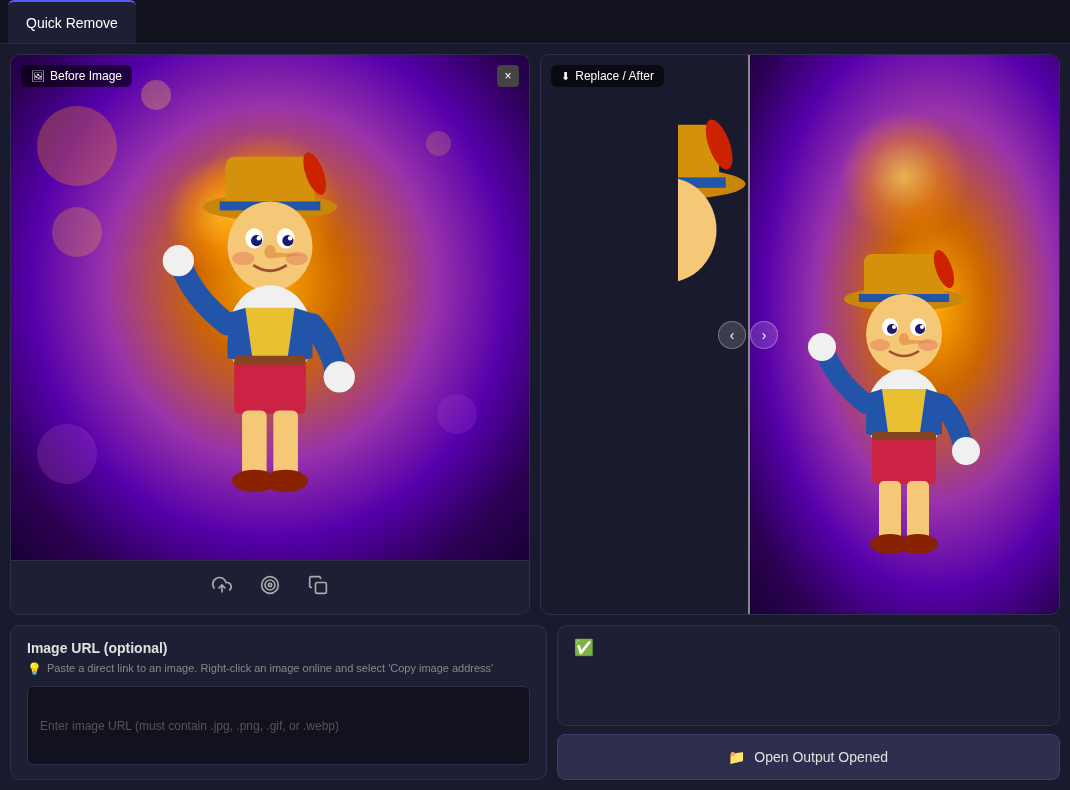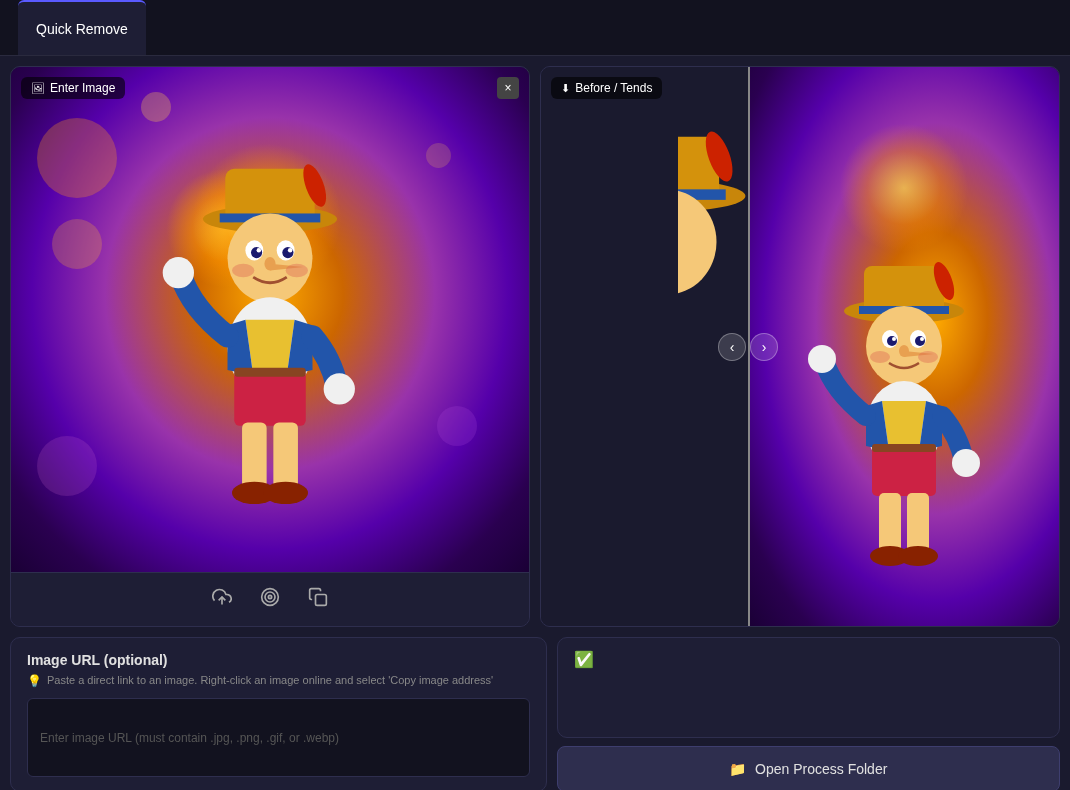--- a/index.html
+++ b/index.html
@@ -10,23 +10,23 @@
       width: 1070px;
       height: 790px;
       overflow: hidden;
     }
 
     
     .tab-bar {
       display: flex;
       align-items: center;
       background: #12121f;
-      padding: 0 18px;
+      padding: 0 8px;
       border-bottom: 1px solid #2a2a3e;
-      height: 56px;
+      height: 44px;
       gap: 12px;
     }
     .tab {
       padding: 8px 18px;
       border-radius: 6px 6px 0 0;
       cursor: pointer;
       font-size: 14px;
       font-weight: 500;
       color: #aaa;
       background: transparent;
@@ -342,21 +342,21 @@
   </div>
 </div>
 
 <div class="main-content">
 
   <div class="panels-row">
 
     <div class="panel panel-left">
       <div class="panel-label">
         <span class="panel-label-icon">🖼</span>
-        <span>Enter Image</span>
+        <span>Before Image</span>
       </div>
       <button class="close-btn">
         <span>×</span>
       </button>
       <div class="image-container">
         <div class="pinocchio-bg">
 
           <div class="bokeh" style="width:80px;height:80px;top:10%;left:5%;background:rgba(255,150,30,0.3);"></div>
           <div class="bokeh" style="width:50px;height:50px;top:30%;left:8%;background:rgba(255,180,50,0.25);"></div>
           <div class="bokeh" style="width:30px;height:30px;top:5%;left:25%;background:rgba(255,200,80,0.3);"></div>
@@ -449,21 +449,21 @@
             <rect x="9" y="9" width="13" height="13" rx="2" ry="2"></rect>
             <path d="M5 15H4a2 2 0 0 1-2-2V4a2 2 0 0 1 2-2h9a2 2 0 0 1 2 2v1"></path>
           </svg>
         </span>
       </div>
     </div>
 
     <div class="panel panel-right">
       <div class="panel-label">
         <span class="panel-label-icon">⬇</span>
-        <span>Before / Tends</span>
+        <span>Replace / After</span>
       </div>
       <div class="image-container">
         <div class="before-after-container">
 
           <div class="ba-left-dark">
 
             <div style="position:absolute;right:-10px;top:0;bottom:0;width:80px;overflow:hidden;">
               <div style="position:relative;height:100%;background:transparent;">
                 <svg viewBox="0 0 200 340" style="position:absolute;right:-40px;top:50px;height:80%;width:auto;" xmlns="http://www.w3.org/2000/svg">
                   <ellipse cx="100" cy="60" rx="60" ry="12" fill="#c8860a"></ellipse>
@@ -544,19 +544,19 @@
       </div>
       <input class="url-input" type="text" placeholder="Enter image URL (must contain .jpg, .png, .gif, or .webp)" style="">
     </div>
 
     <div class="bottom-right">
       <div class="notification-box">
         <span class="notif-check">✅</span>
       </div>
       <button class="open-folder-btn">
         <span>📁</span>
-        <span>Open Process Folder</span>
+        <span>Open Output Opened</span>
       </button>
     </div>
 
   </div>
 
 </div>
 
 </body></html>

